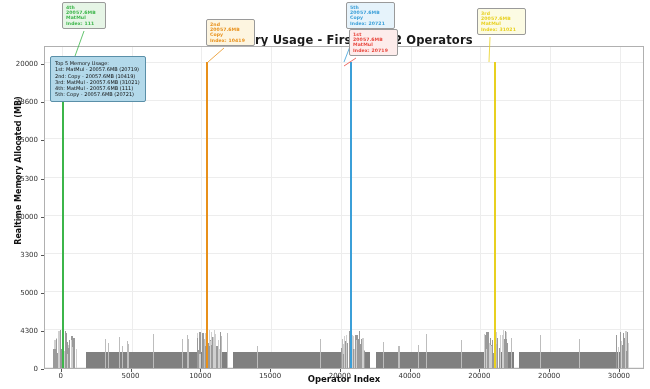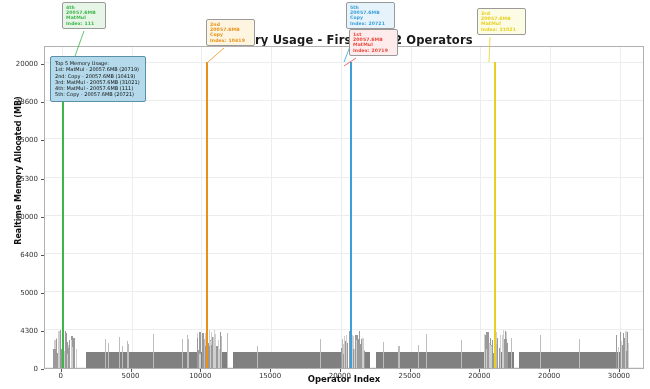--- a/index.html
+++ b/index.html
@@ -81,21 +81,21 @@
   <div id="ylabel">Realtime Memory Allocated (MB)</div>
   <div id="xlabel">Operator Index</div>
 
   <div id="ytick-container">
       <div class="ytick" style="left: 0px; width: 38px; top: 365px;">0</div>
       <div class="ytick-mark" style="top: 369px;"></div>
       <div class="ytick" style="left: 0px; width: 38px; top: 326.91px;">4300</div>
       <div class="ytick-mark" style="top: 330.91px;"></div>
       <div class="ytick" style="left: 0px; width: 38px; top: 288.821px;">5000</div>
       <div class="ytick-mark" style="top: 292.821px;"></div>
-      <div class="ytick" style="left: 0px; width: 38px; top: 250.731px;">6400</div>
+      <div class="ytick" style="left: 0px; width: 38px; top: 250.731px;">3300</div>
       <div class="ytick-mark" style="top: 254.731px;"></div>
       <div class="ytick" style="left: 0px; width: 38px; top: 212.642px;">10000</div>
       <div class="ytick-mark" style="top: 216.642px;"></div>
       <div class="ytick" style="left: 0px; width: 38px; top: 174.552px;">15300</div>
       <div class="ytick-mark" style="top: 178.552px;"></div>
       <div class="ytick" style="left: 0px; width: 38px; top: 136.462px;">15000</div>
       <div class="ytick-mark" style="top: 140.462px;"></div>
       <div class="ytick" style="left: 0px; width: 38px; top: 98.3726px;">28600</div>
       <div class="ytick-mark" style="top: 102.373px;"></div>
       <div class="ytick" style="left: 0px; width: 38px; top: 60.283px;">20000</div>
@@ -105,21 +105,21 @@
       <div class="xtick" style="left: 30.7442px; top: 372px;">0</div>
       <div class="xtick-mark" style="left: 60.7442px;"></div>
       <div class="xtick" style="left: 100.512px; top: 372px;">5000</div>
       <div class="xtick-mark" style="left: 130.512px;"></div>
       <div class="xtick" style="left: 170.279px; top: 372px;">10000</div>
       <div class="xtick-mark" style="left: 200.279px;"></div>
       <div class="xtick" style="left: 240.047px; top: 372px;">15000</div>
       <div class="xtick-mark" style="left: 270.047px;"></div>
       <div class="xtick" style="left: 309.814px; top: 372px;">20000</div>
       <div class="xtick-mark" style="left: 339.814px;"></div>
-      <div class="xtick" style="left: 379.581px; top: 372px;">25000</div>
+      <div class="xtick" style="left: 379.581px; top: 372px;">40000</div>
       <div class="xtick-mark" style="left: 409.581px;"></div>
       <div class="xtick" style="left: 449.349px; top: 372px;">20000</div>
       <div class="xtick-mark" style="left: 479.349px;"></div>
       <div class="xtick" style="left: 519.116px; top: 372px;">20000</div>
       <div class="xtick-mark" style="left: 549.116px;"></div>
       <div class="xtick" style="left: 588.884px; top: 372px;">30000</div>
       <div class="xtick-mark" style="left: 618.884px;"></div>
     </div>
 
   <div id="plot-frame">

